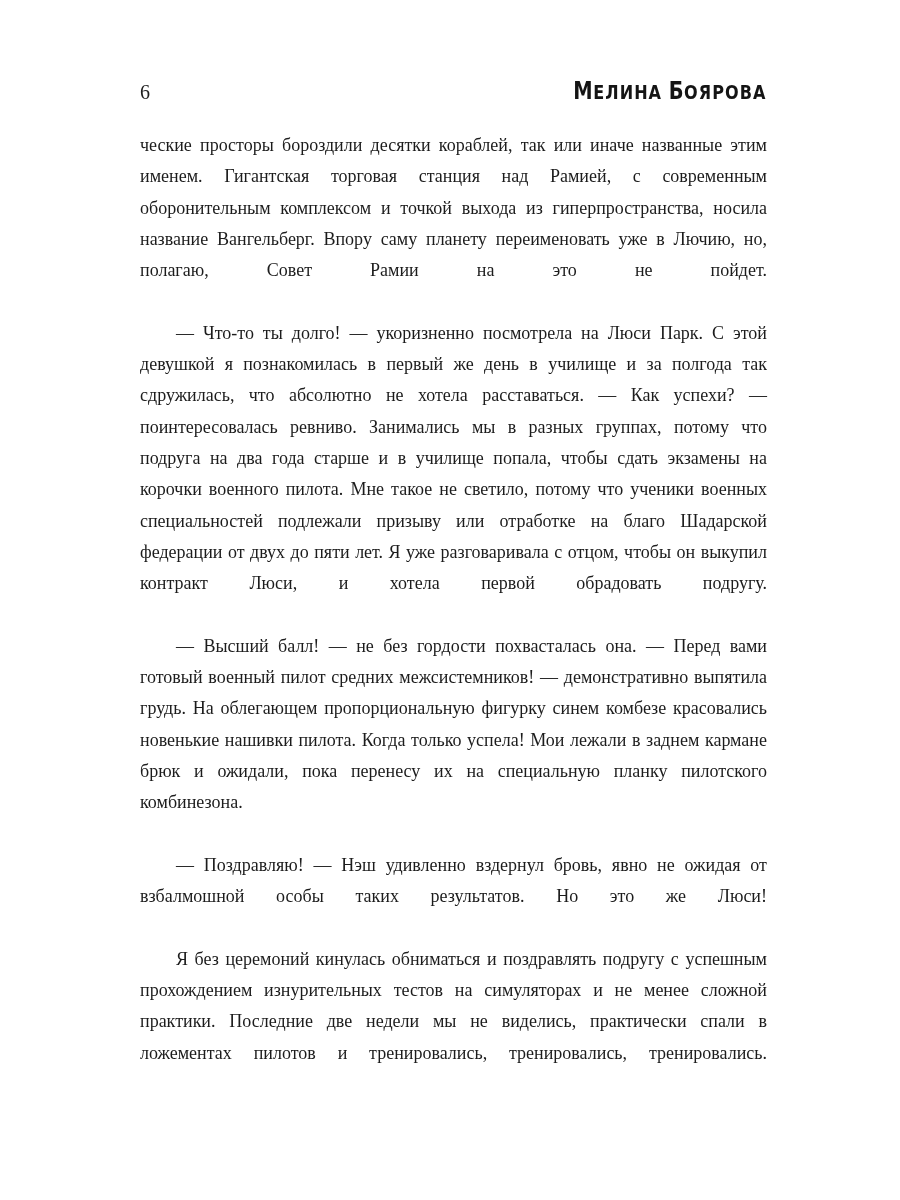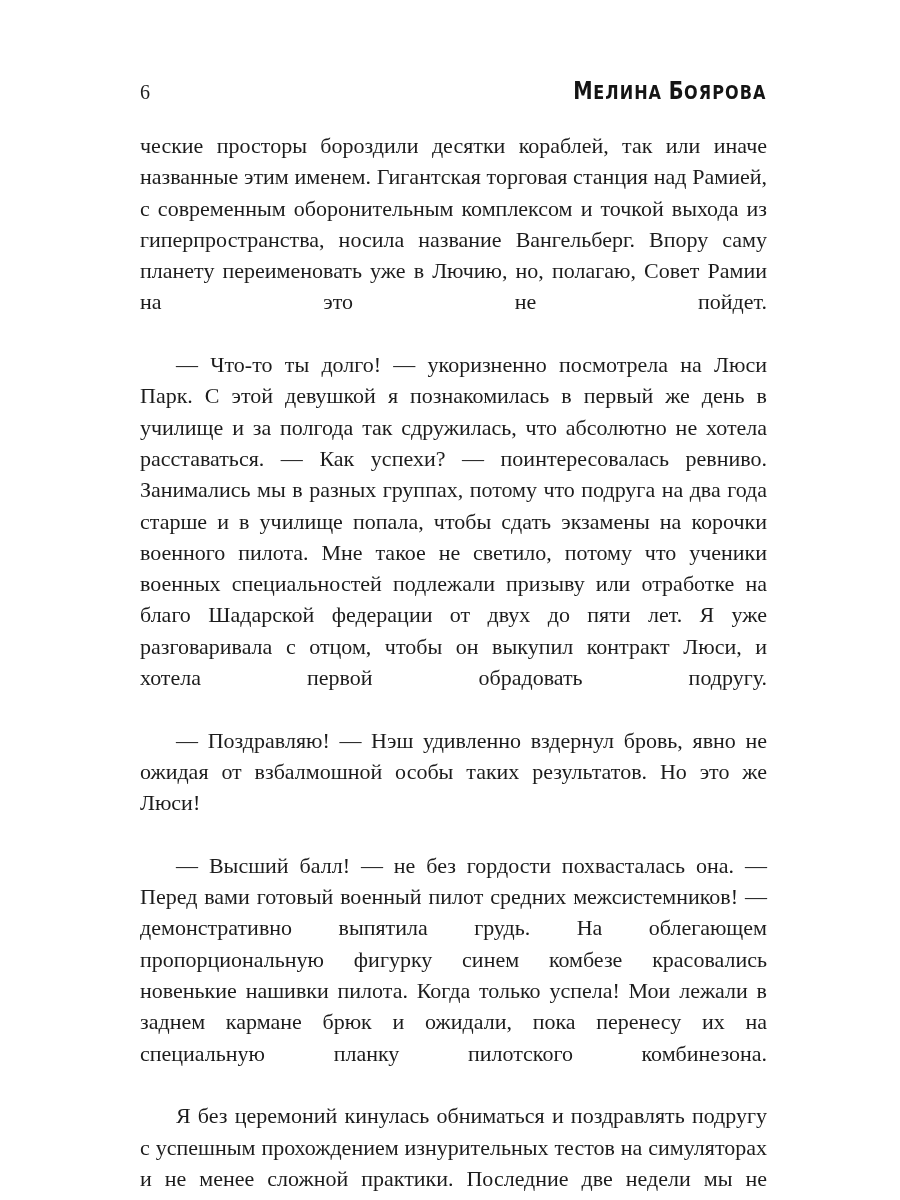--- a/index.html
+++ b/index.html
@@ -67,21 +67,21 @@
   
   .textblock {
     position: absolute;
     left: 140px;
     top: 130px;
     width: 627px;
   }
 
   p.para {
     margin: 0;
-    font-size: 22px;
+    font-size: 18px;
     line-height: 31.3px;
     text-align: justify;
     text-justify: inter-word;
     text-indent: 36px;
     hyphens: manual;
     word-spacing: 0.1px;
     color: #1c1c1c;
   }
   p.para.no-indent {
     text-indent: 0;
@@ -99,19 +99,19 @@
 <div class="page">
 
   <div class="running-head">
     <span class="folio">6</span>
     <span class="book-author"><span class="cap">М</span>ЕЛИНА <span class="cap">Б</span>ОЯРОВА</span>
   </div>
 
   <div class="textblock">
     <p class="para no-indent">ческие просторы бороздили десятки кораблей, так или иначе названные этим именем. Гигантская торговая станция над Рамией, с современным оборонительным комплексом и точкой выхода из гиперпространства, носила название Вангельберг. Впору саму планету переименовать уже в Лючию, но, полагаю, Совет Рамии на это не пойдет.</p>
     <p class="para">— Что-то ты долго! — укоризненно посмотрела на Люси Парк. С этой девушкой я познакомилась в первый же день в училище и за полгода так сдружилась, что абсолютно не хотела расставаться. — Как успехи? — поинтересовалась ревниво. Занимались мы в разных группах, потому что подруга на два года старше и в училище попала, чтобы сдать экзамены на корочки военного пилота. Мне такое не светило, потому что ученики военных специальностей подлежали призыву или отработке на благо Шадарской федерации от двух до пяти лет. Я уже разговаривала с отцом, чтобы он выкупил контракт Люси, и хотела первой обрадовать подругу.</p>
+    <p class="para">— Высший балл! — не без гордости похвасталась она. — Перед вами готовый военный пилот средних межсистемников! — демонстративно выпятила грудь. На облегающем пропорциональную фигурку синем комбезе красовались новенькие нашивки пилота. Когда только успела! Мои лежали в заднем кармане брюк и ожидали, пока перенесу их на специальную планку пилотского комбинезона.</p>
     <p class="para">— Поздравляю! — Нэш удивленно вздернул бровь, явно не ожидая от взбалмошной особы таких результатов. Но это же Люси!</p>
-    <p class="para">— Высший балл! — не без гордости похвасталась она. — Перед вами готовый военный пилот средних межсистемников! — демонстративно выпятила грудь. На облегающем пропорциональную фигурку синем комбезе красовались новенькие нашивки пилота. Когда только успела! Мои лежали в заднем кармане брюк и ожидали, пока перенесу их на специальную планку пилотского комбинезона.</p>
     <p class="para">Я без церемоний кинулась обниматься и поздравлять подругу с успешным прохождением изнурительных тестов на симуляторах и не менее сложной практики. Последние две недели мы не виделись, практически спали в ложементах пилотов и тренировались, тренировались, тренировались.</p>
 
   </div>
 
 </div>
 
 </body></html>

